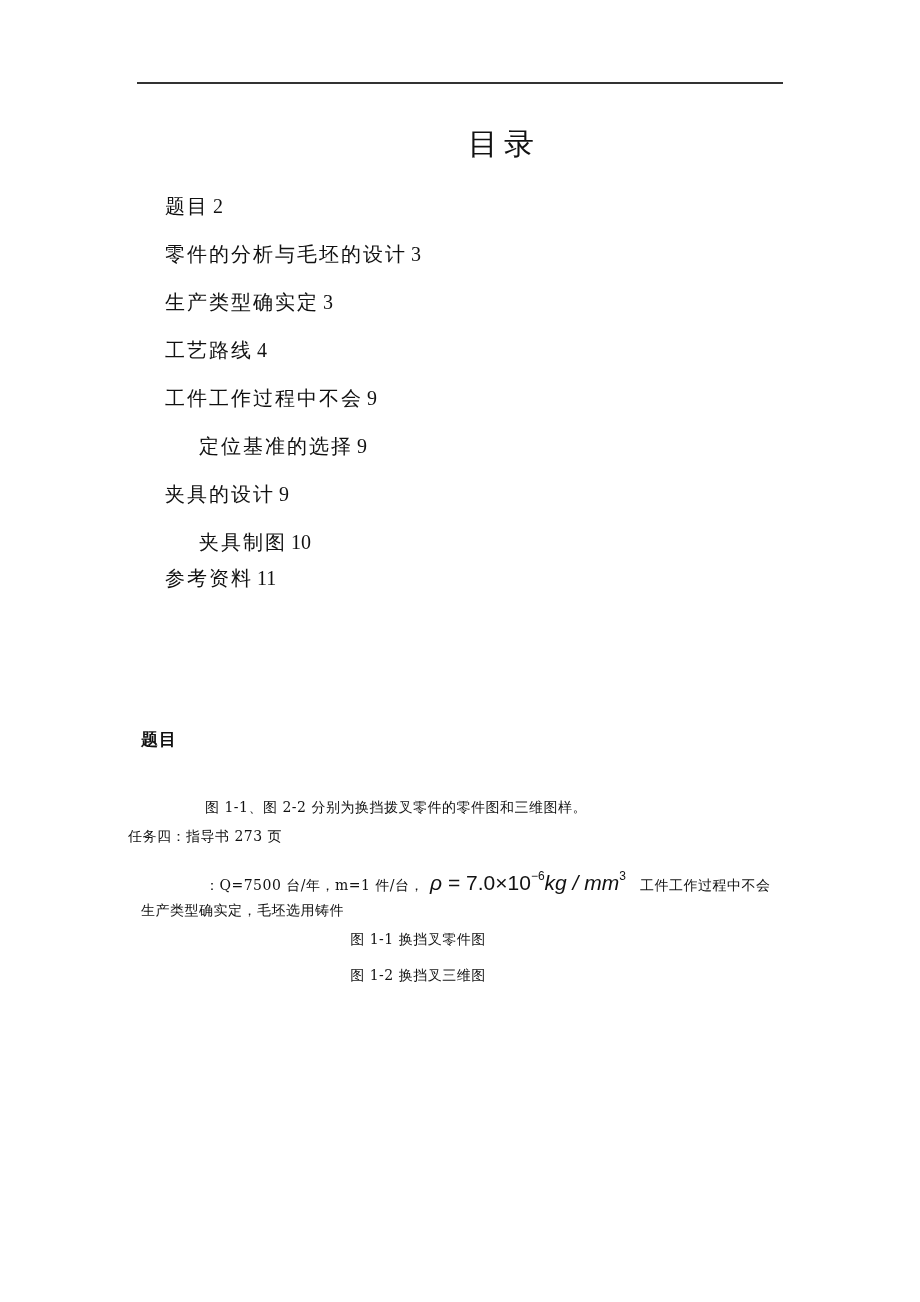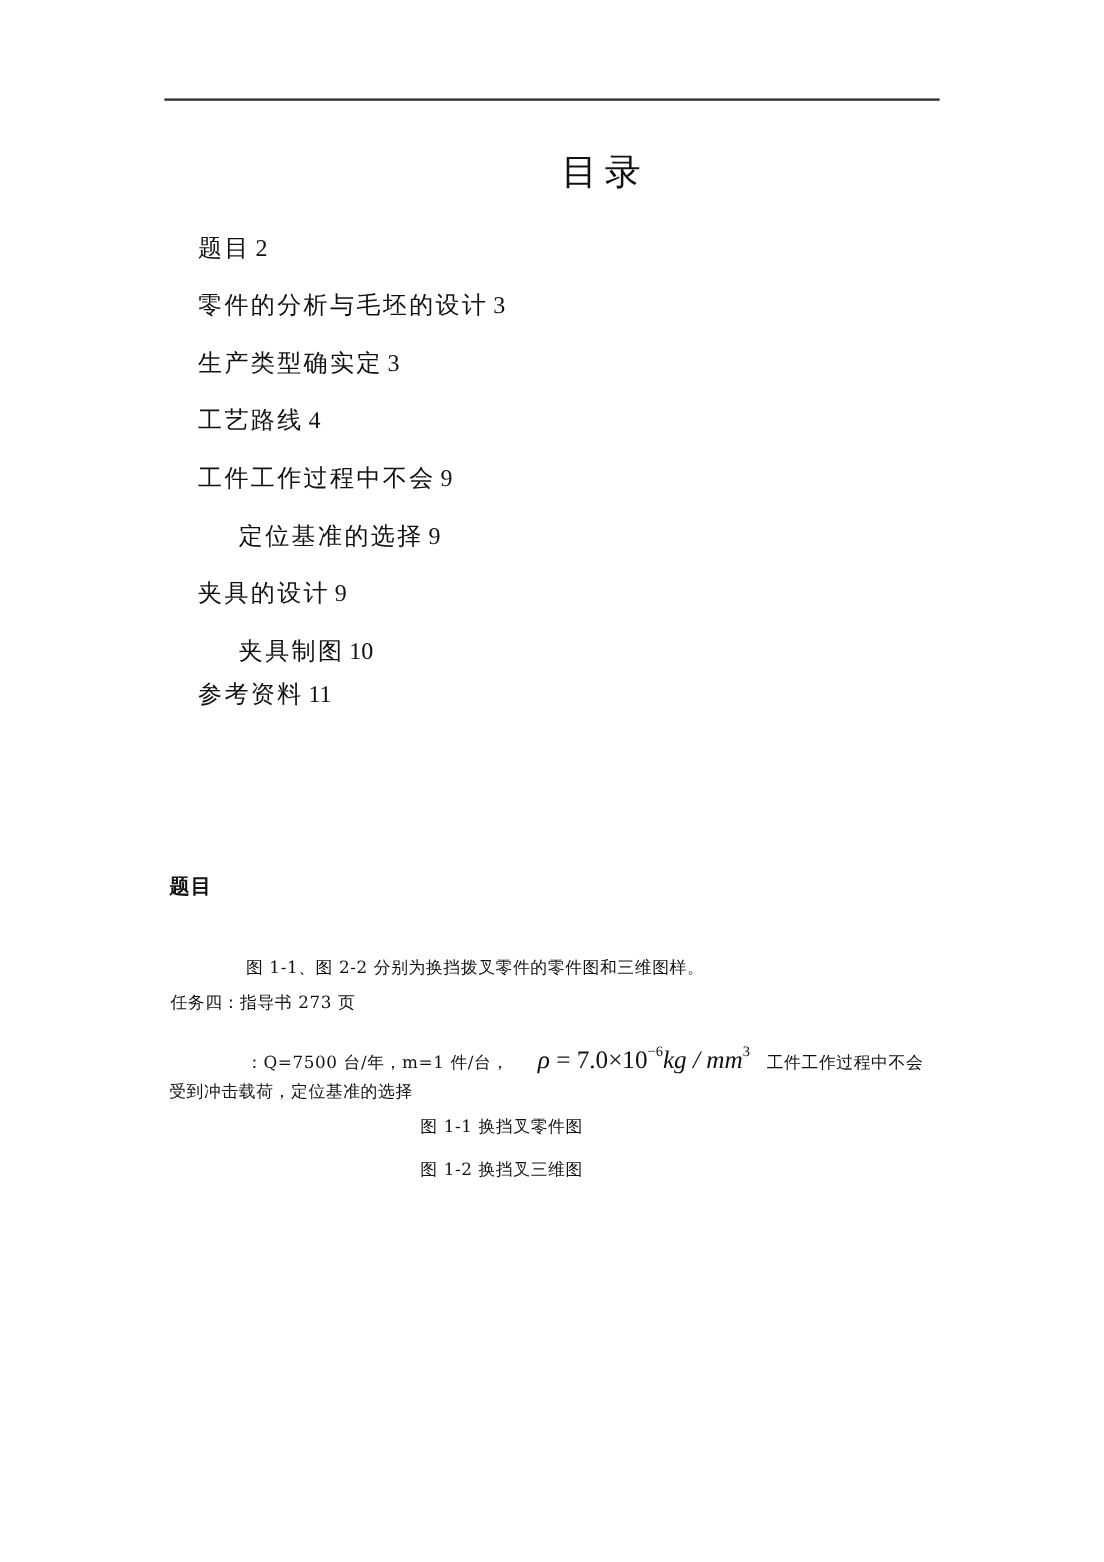--- a/index.html
+++ b/index.html
@@ -62,24 +62,24 @@
   }
   .para {
     position: absolute;
     font-size: 14px;
     line-height: 20px;
     white-space: nowrap;
     letter-spacing: 0.5px;
     text-align: right;
   }
   .formula {
-    font-family: Liberation Serif, serif;
+    font-family: Liberation Sans, sans-serif;
     font-size: 21px;
     letter-spacing: 0;
-    margin: 0 14px 0 24px;
+    margin: 0 14px 0 6px;
   }
   .formula i { font-style: italic; }
   .formula sup { font-size: 12px; vertical-align: 10px; }
   .caption {
     position: absolute;
     left: 0;
     width: 836px;
     text-align: center;
     font-size: 14px;
     line-height: 20px;
@@ -118,22 +118,22 @@
   <span>夹具制图</span><span class="page">10</span>
 </div>
 <div class="toc-entry" style="top:564px">
   <span>参考资料</span><span class="page">11</span>
 </div>
 
 <div class="section-heading">题目</div>
 
 <div class="para" style="left:205px; top:797px">图 1-1、图 2-2 分别为换挡拨叉零件的零件图和三维图样。</div>
 
-<div class="para" style="left:142px; top:826px">任务四：指导书 273 页</div>
+<div class="para" style="left:128px; top:826px">任务四：指导书 273 页</div>
 
 <div class="para" style="left:205px; top:866px">
   <span>：Q=7500 台/年，m=1 件/台，</span><span class="formula"><i>ρ</i><span> = 7.0×10</span><sup>−6</sup><i>kg / mm</i><sup>3</sup></span><span>工件工作过程中不会</span>
 </div>
 
-<div class="para" style="left:141px; top:900px">受到冲击载荷，定位基准的选择</div>
+<div class="para" style="left:141px; top:900px">生产类型确实定，毛坯选用铸件</div>
 
 <div class="caption" style="top:929px">图 1-1  换挡叉零件图</div>
 <div class="caption" style="top:965px">图 1-2  换挡叉三维图</div>
 
 </body></html>

